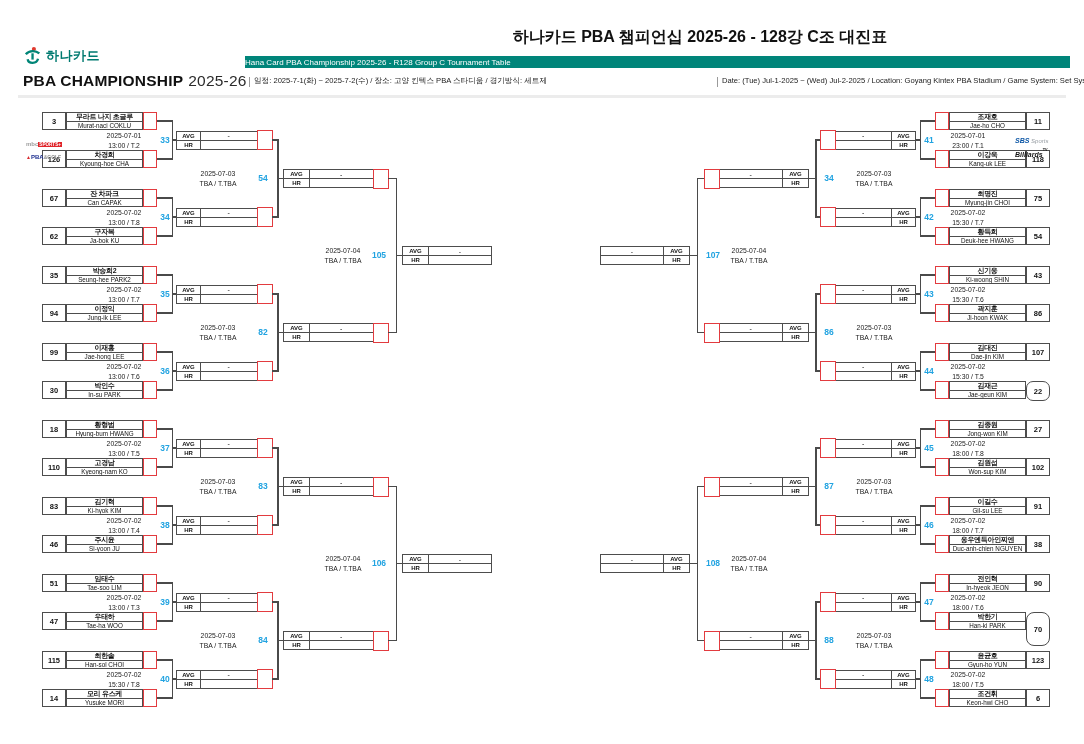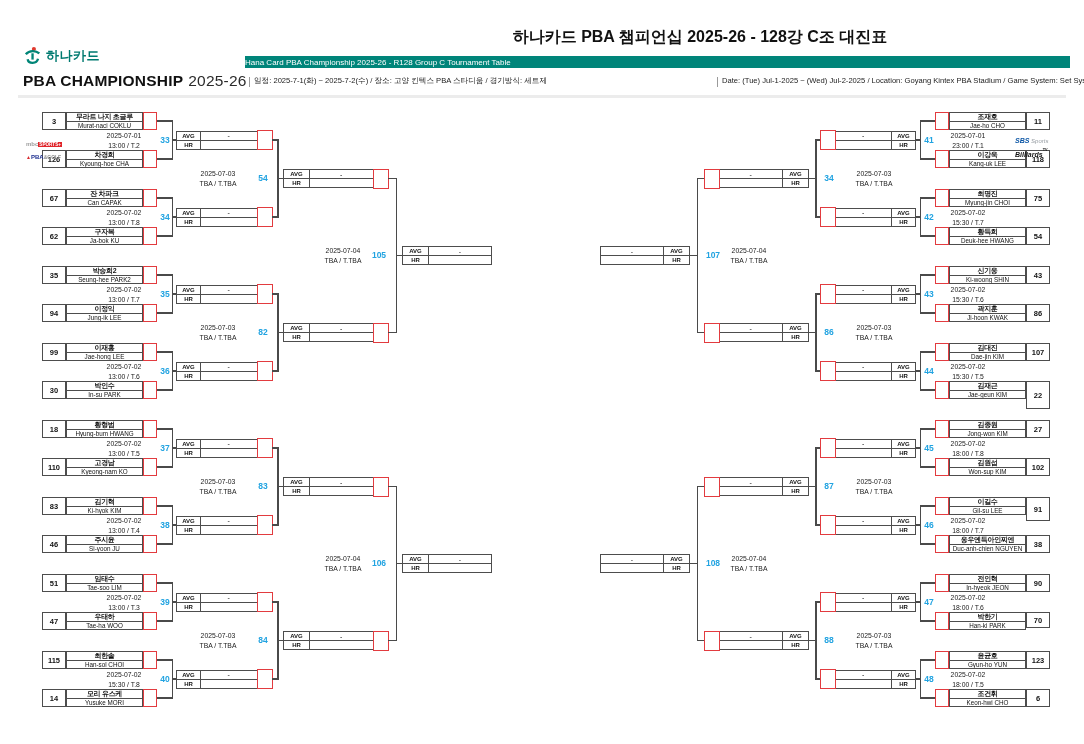--- a/index.html
+++ b/index.html
@@ -437,21 +437,21 @@
     <div class="abs ln" style="left: 919.5px; top: 274px; width: 15.5px; height: 1.5px;"></div>
     <div class="abs ln" style="left: 919.5px; top: 312px; width: 15.5px; height: 1.5px;"></div>
     <div class="abs ln" style="left: 919.5px; top: 274px; width: 1.5px; height: 39.5px;"></div>
     <div class="abs ln" style="left: 916px; top: 293px; width: 3.5px; height: 1.5px;"></div>
     <div class="abs box seedbox" style="left: 1026px; top: 343px; width: 24px; height: 18px;">107</div>
     <div class="abs box namebox" style="left: 949px; top: 343px; width: 77px; height: 18px;">
       <div class="kr">김대진</div>
       <div class="en">Dae-jin KIM</div>
     </div>
     <div class="abs redbox" style="left: 935px; top: 343px; width: 14px; height: 18px;"></div>
-    <div class="abs box seedbox" style="left: 1026px; top: 381px; width: 24px; height: 28px;">22</div>
+    <div class="abs box seedbox" style="left: 1026px; top: 381px; width: 24px; height: 20px; border-radius: 7px;">22</div>
     <div class="abs box namebox" style="left: 949px; top: 381px; width: 77px; height: 18px;">
       <div class="kr">김재근</div>
       <div class="en">Jae-geun KIM</div>
     </div>
     <div class="abs redbox" style="left: 935px; top: 381px; width: 14px; height: 18px;"></div>
     <div class="abs datebox" style="left: 938px; top: 361px; width: 60px; height: 21px;">
       <div>2025-07-02</div>
       <div>15:30 / T.5</div>
     </div>
     <div class="abs num" style="left: 914px; top: 365.5px; width: 30px; height: 11px;">44</div>
@@ -495,21 +495,21 @@
       <div class="col vcol" style="flex: 1 1 0%;">
         <div class="cell c1">-</div>
         <div class="cell"></div>
       </div>
       <div class="rstrip"></div>
     </div>
     <div class="abs ln" style="left: 919.5px; top: 428px; width: 15.5px; height: 1.5px;"></div>
     <div class="abs ln" style="left: 919.5px; top: 466px; width: 15.5px; height: 1.5px;"></div>
     <div class="abs ln" style="left: 919.5px; top: 428px; width: 1.5px; height: 39.5px;"></div>
     <div class="abs ln" style="left: 916px; top: 447px; width: 3.5px; height: 1.5px;"></div>
-    <div class="abs box seedbox" style="left: 1026px; top: 497px; width: 24px; height: 24px;">91</div>
+    <div class="abs box seedbox" style="left: 1026px; top: 497px; width: 24px; height: 18px;">91</div>
     <div class="abs box namebox" style="left: 949px; top: 497px; width: 77px; height: 18px;">
       <div class="kr">이길수</div>
       <div class="en">Gil-su LEE</div>
     </div>
     <div class="abs redbox" style="left: 935px; top: 497px; width: 14px; height: 18px;"></div>
     <div class="abs box seedbox" style="left: 1026px; top: 535px; width: 24px; height: 18px;">38</div>
     <div class="abs box namebox" style="left: 949px; top: 535px; width: 77px; height: 18px;">
       <div class="kr">응우옌득아인찌엔</div>
       <div class="en">Duc-anh-chien NGUYEN</div>
     </div>
@@ -533,21 +533,21 @@
     <div class="abs ln" style="left: 919.5px; top: 505px; width: 15.5px; height: 1.5px;"></div>
     <div class="abs ln" style="left: 919.5px; top: 543px; width: 15.5px; height: 1.5px;"></div>
     <div class="abs ln" style="left: 919.5px; top: 505px; width: 1.5px; height: 39.5px;"></div>
     <div class="abs ln" style="left: 916px; top: 524px; width: 3.5px; height: 1.5px;"></div>
     <div class="abs box seedbox" style="left: 1026px; top: 574px; width: 24px; height: 18px;">90</div>
     <div class="abs box namebox" style="left: 949px; top: 574px; width: 77px; height: 18px;">
       <div class="kr">전인혁</div>
       <div class="en">In-hyeok JEON</div>
     </div>
     <div class="abs redbox" style="left: 935px; top: 574px; width: 14px; height: 18px;"></div>
-    <div class="abs box seedbox" style="left: 1026px; top: 612px; width: 24px; height: 16px;">70</div>
+    <div class="abs box seedbox" style="left: 1026px; top: 612px; width: 24px; height: 34px; border-radius: 8px;">70</div>
     <div class="abs box namebox" style="left: 949px; top: 612px; width: 77px; height: 18px;">
       <div class="kr">박한기</div>
       <div class="en">Han-ki PARK</div>
     </div>
     <div class="abs redbox" style="left: 935px; top: 612px; width: 14px; height: 18px;"></div>
     <div class="abs datebox" style="left: 938px; top: 592px; width: 60px; height: 21px;">
       <div>2025-07-02</div>
       <div>18:00 / T.6</div>
     </div>
     <div class="abs num" style="left: 914px; top: 596.5px; width: 30px; height: 11px;">47</div>

